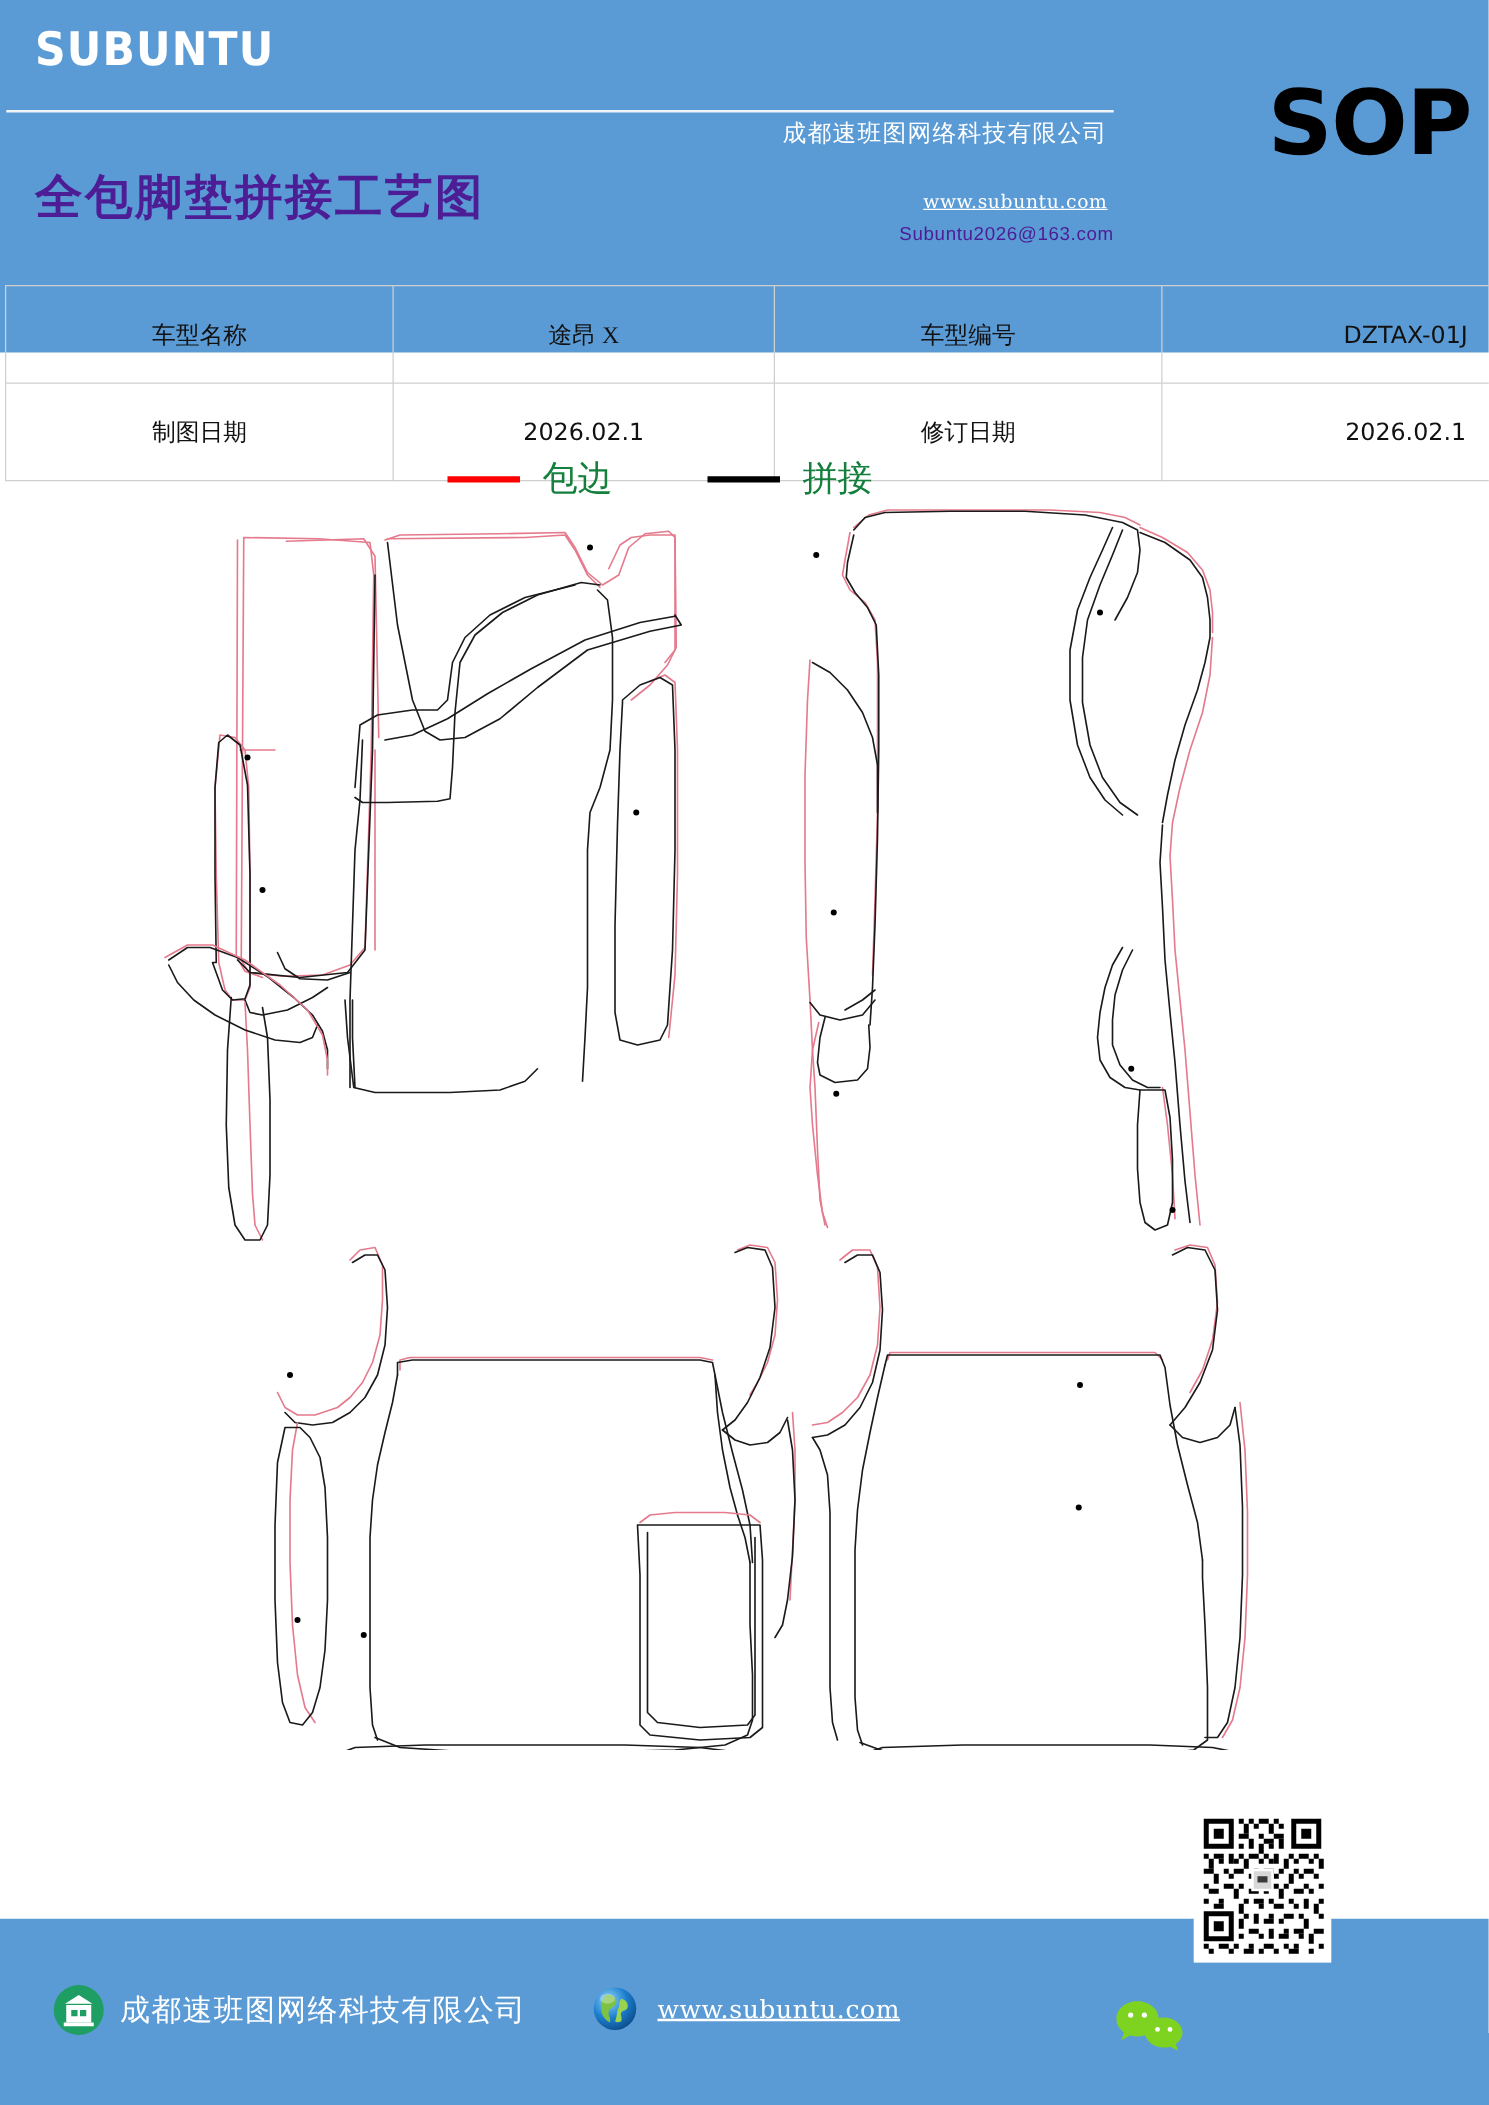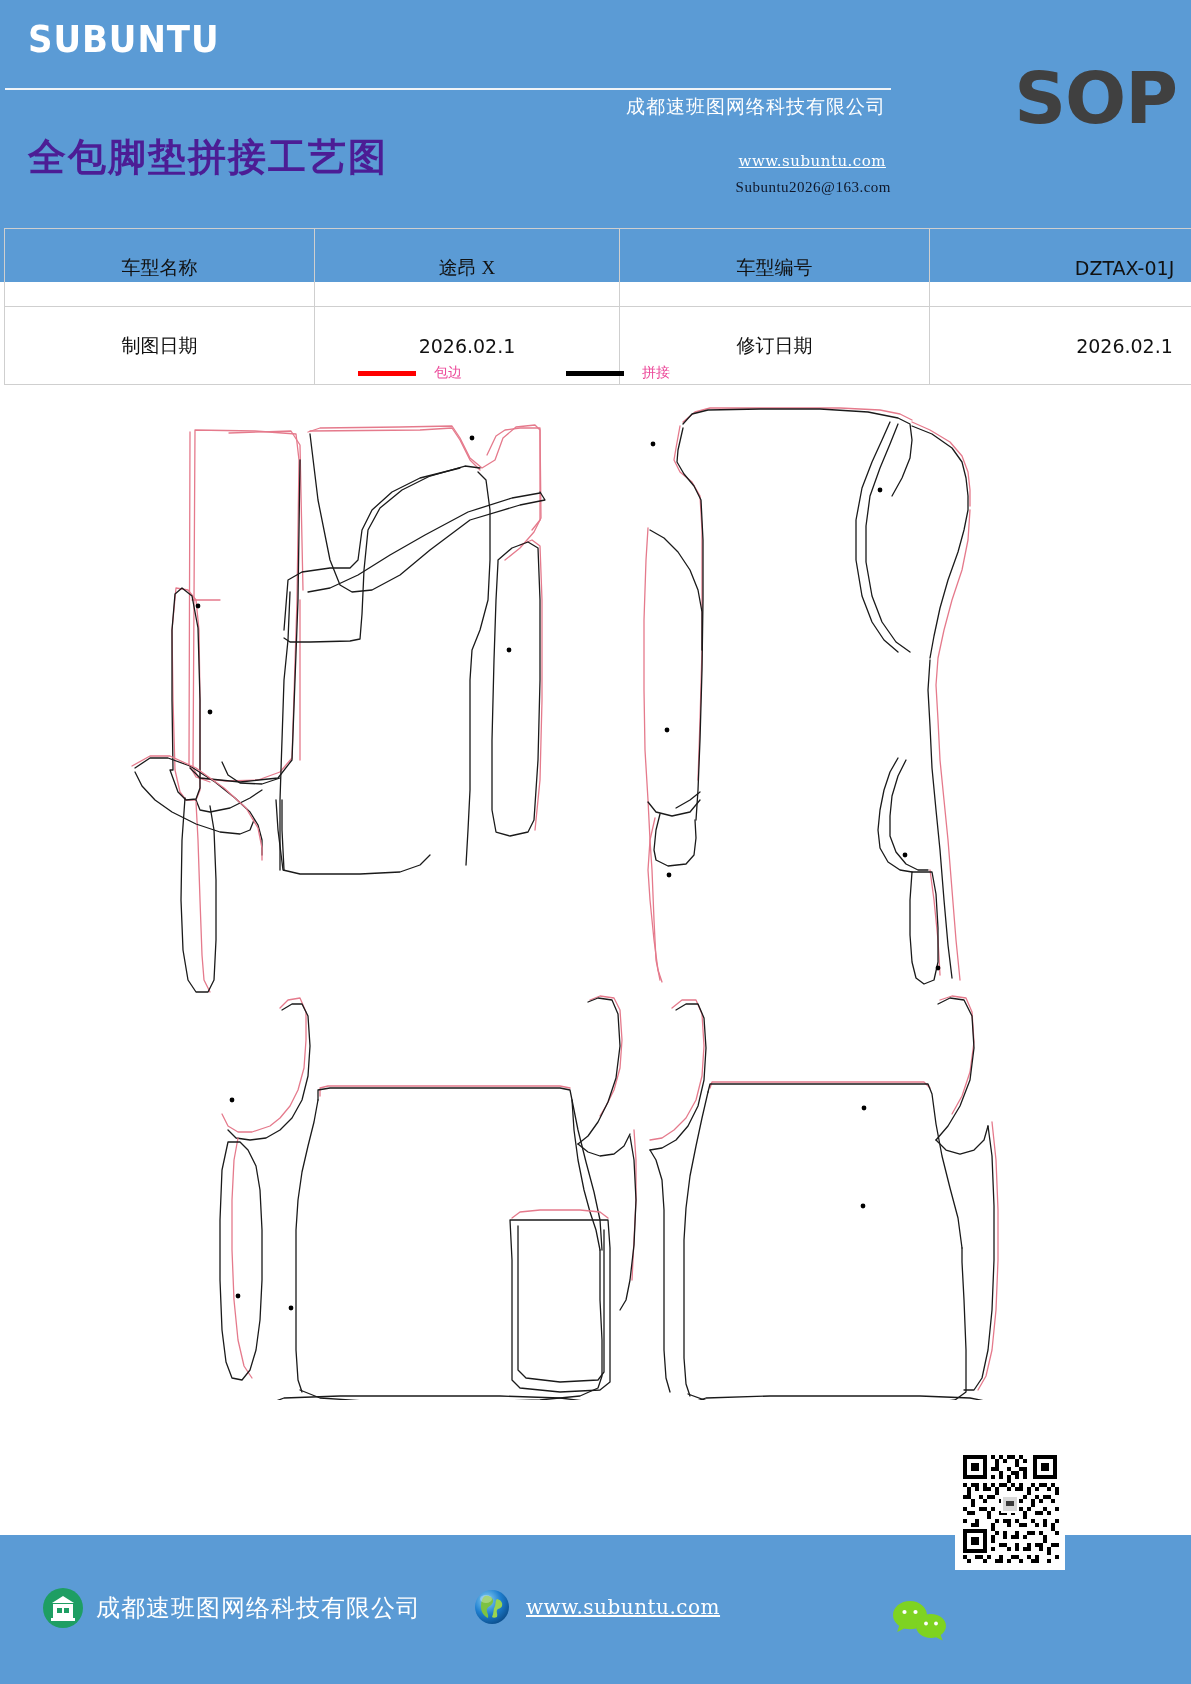--- a/index.html
+++ b/index.html
@@ -57,42 +57,42 @@
     position: absolute;
     right: 305px; top: 94px;
     color: #ffffff;
     font-size: 19px;
     letter-spacing: 1px;
     white-space: nowrap;
   }
   .sop {
     position: absolute;
     right: 14px; top: 62px;
-    color: #404040;
+    color: #000000;
     font-family: "DejaVu Sans", sans-serif;
     font-weight: bold;
     font-size: 72px;
     letter-spacing: -1px;
     line-height: 1;
   }
   .hdr-web {
     position: absolute;
     right: 305px; top: 152px;
     color: #ffffff;
     font-family: "DejaVu Serif", serif;
     font-size: 15px;
     text-decoration: underline;
     letter-spacing: 0.5px;
     white-space: nowrap;
   }
   .hdr-mail {
     position: absolute;
     right: 300px; top: 179px;
-    color: #0f172a;
-    font-family: Liberation Serif, serif;
+    color: #4c1d95;
+    font-family: Liberation Sans, sans-serif;
     font-size: 15px;
     letter-spacing: 0.5px;
     white-space: nowrap;
   }
 
   
   .info-table {
     position: absolute;
     left: 4px; top: 228px;
     width: 1183px;
@@ -135,22 +135,22 @@
     align-items: center;
   }
   .legend-item.i0 { left: 358px; top: 6px; }
   .legend-item.i1 { left: 566px; top: 6px; }
   .legend-swatch {
     width: 58px;
     height: 5px;
     margin-right: 18px;
   }
   .legend-label {
-    font-size: 14px;
-    color: #ec4899;
+    font-size: 28px;
+    color: #15803d;
     white-space: nowrap;
   }
 
   
   .drawing-area {
     position: absolute;
     left: 0; top: 400px;
     width: 1191px;
     height: 1000px;
   }

